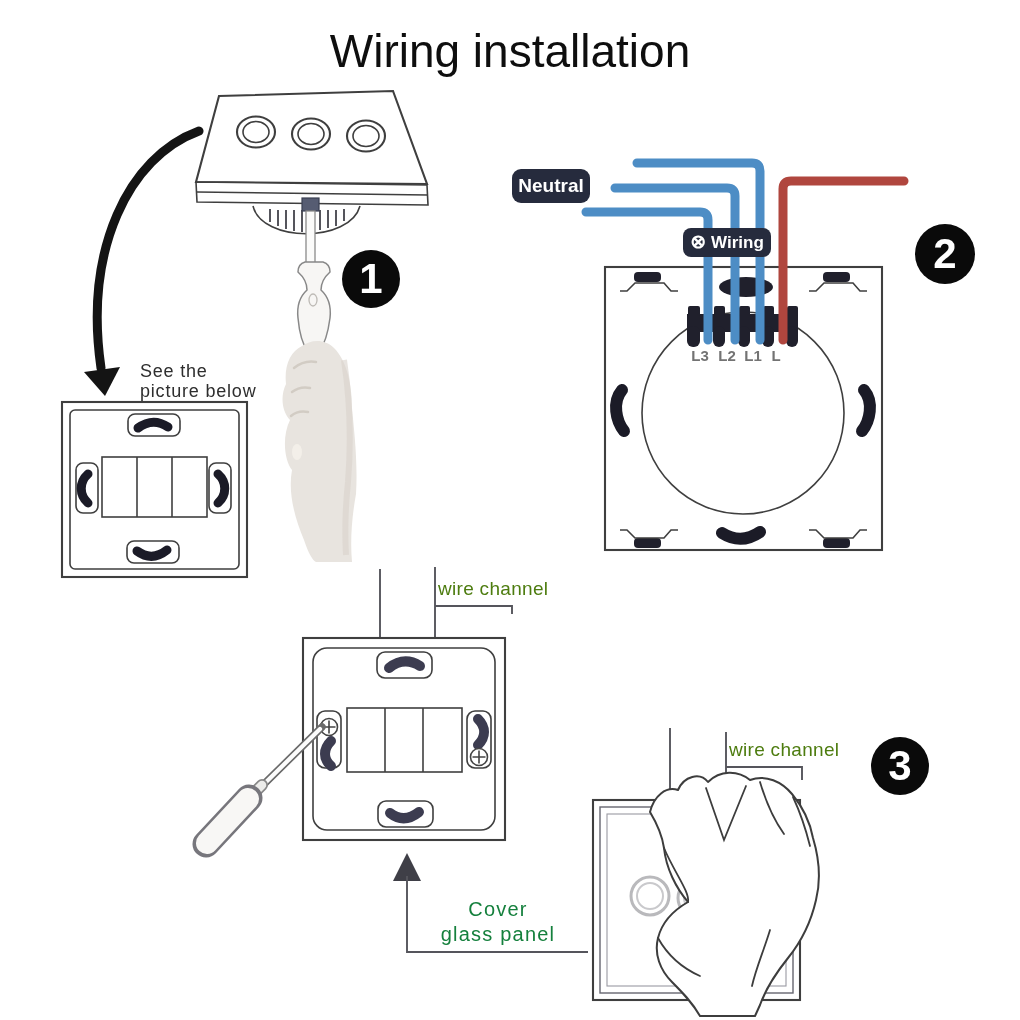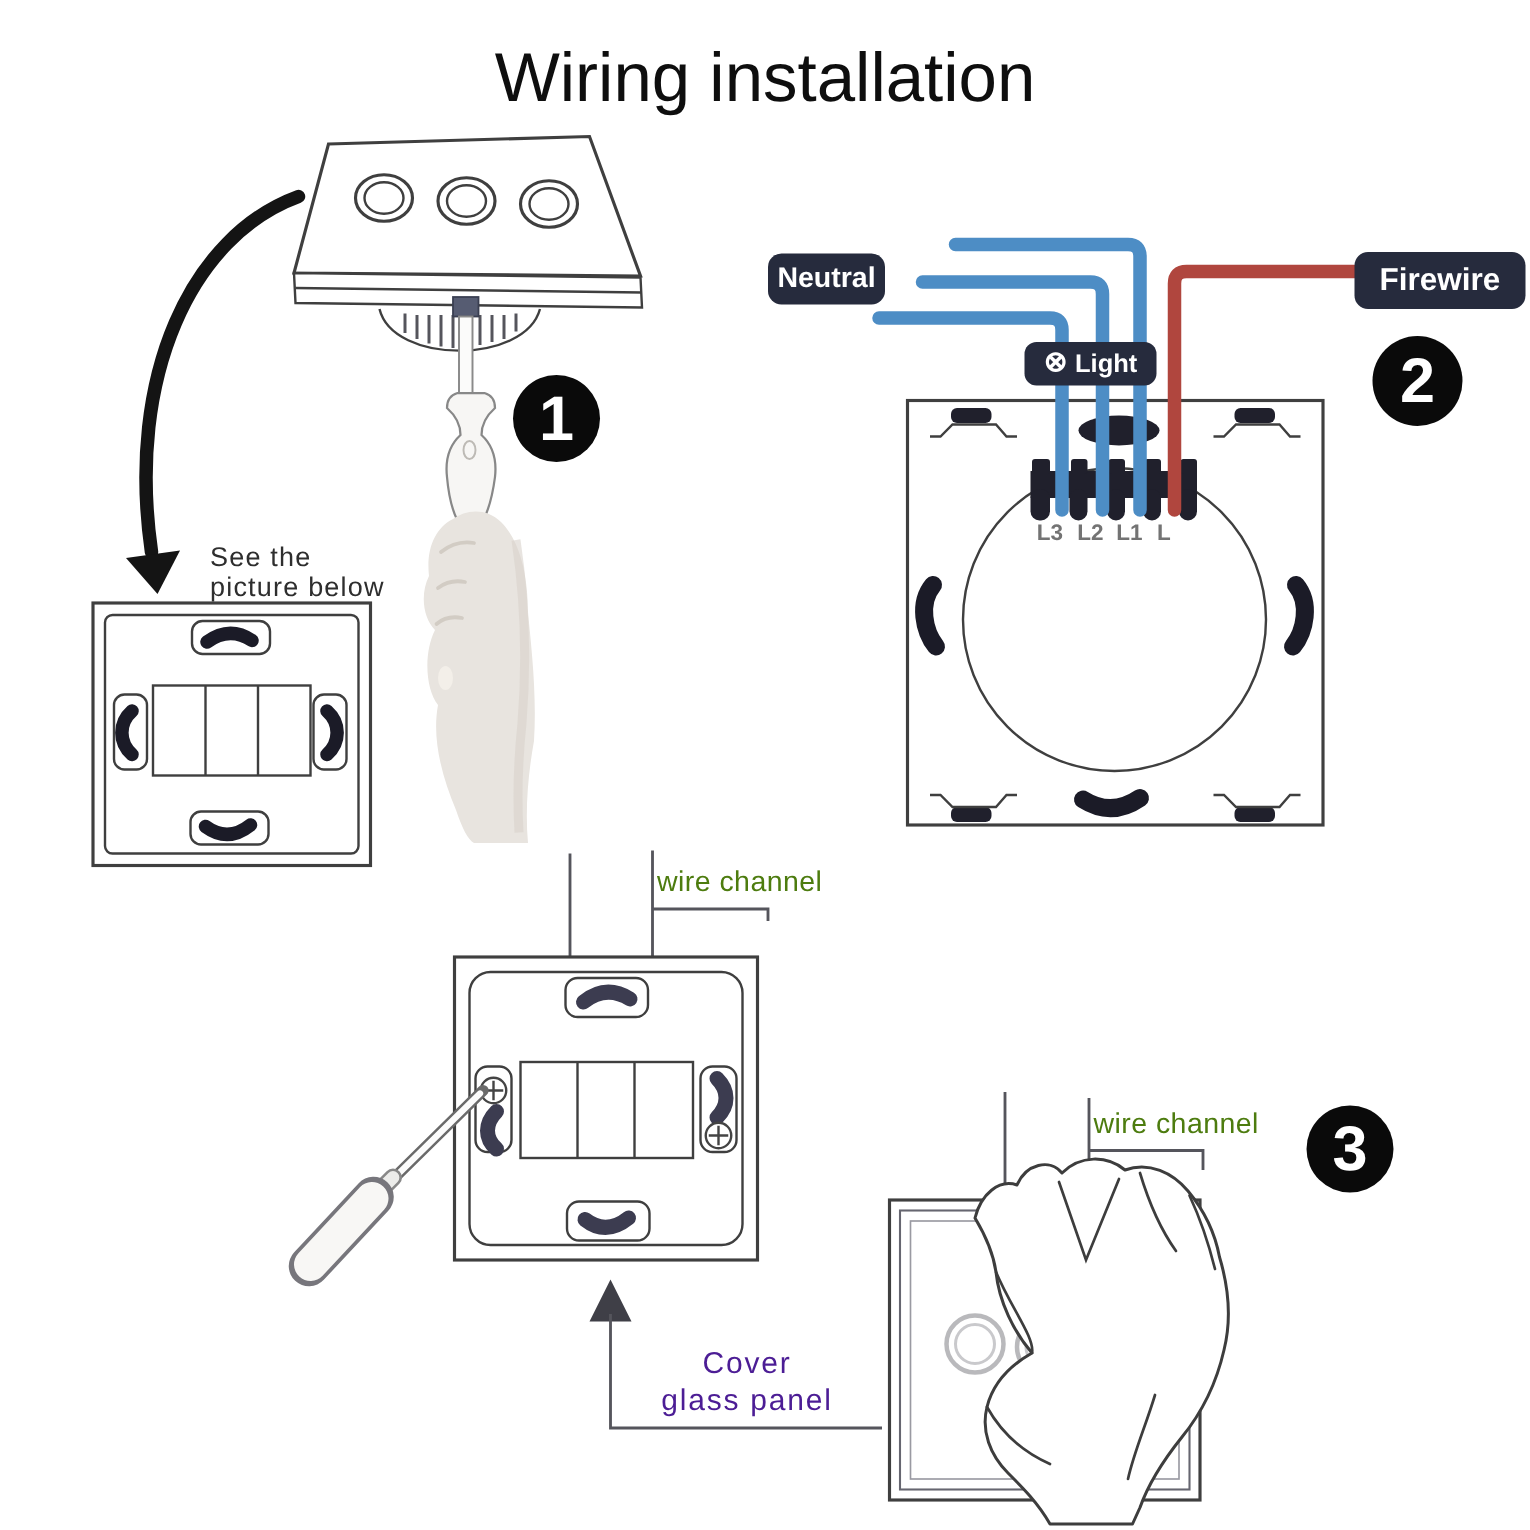--- a/index.html
+++ b/index.html
@@ -19,21 +19,21 @@
          color:var(--badge-text,#fff);font-weight:bold;font-size:42px;display:flex;
          align-items:center;justify-content:center;}
   .badge1{left:342px;top:250px;}
   .badge2{left:915px;top:224px;width:60px;height:60px;}
   .badge3{left:871px;top:737px;}
   .note{left:140px;top:361px;font-size:18px;line-height:20px;color:#2e2e2e;letter-spacing:0.8px;}
   .wch{font-size:19px;color:#4d7c0f;letter-spacing:0.3px;}
   .wch-mid{left:438px;top:578px;}
   .wch-3{left:729px;top:739px;}
   .cover{left:400px;top:897px;width:196px;text-align:center;font-size:20px;line-height:25px;
-         color:#4c1d95;letter-spacing:1.2px;}
+         color:#15803d;letter-spacing:1.2px;}
   .tlabel{font-size:15px;font-weight:bold;color:#737373;width:30px;text-align:center;top:347px;}
   
   .ln{fill:none;stroke:var(--line,#3f3f3f);stroke-width:1.6px;}
   .ln2{fill:none;stroke:var(--line,#3f3f3f);stroke-width:2.1px;}
   .wh{fill:#ffffff;}
   .ink{fill:#20202c;stroke:none;}
   .blob{fill:none;stroke:#1b1b27;stroke-linecap:round;}
   .blob2{fill:none;stroke:#3c3c50;stroke-linecap:round;}
   .wire{fill:none;stroke-linecap:round;stroke-linejoin:round;stroke-width:9px;}
   .blue{stroke:var(--wire-blue,#4d8dc5);}
@@ -249,24 +249,23 @@
   <div class="abs note">
     <div>See the</div>
     <div>picture below</div>
   </div>
 
   <div class="abs badge badge1">1</div>
   <div class="abs badge badge2">2</div>
   <div class="abs badge badge3">3</div>
 
   <div class="abs pill pill-neutral">Neutral</div>
-  <div class="abs pill pill-firewire">Firewire</div>
   <div class="abs pill pill-light">
     <span class="lamp-ic">⊗</span>
-    <span>Light</span>
+    <span>Wiring</span>
   </div>
 
   <span class="abs tlabel" style="left:685px;">L3</span>
   <span class="abs tlabel" style="left:712px;">L2</span>
   <span class="abs tlabel" style="left:738px;">L1</span>
   <span class="abs tlabel" style="left:761px;">L</span>
 
   <div class="abs wch wch-mid">wire channel</div>
   <div class="abs wch wch-3">wire channel</div>
 

